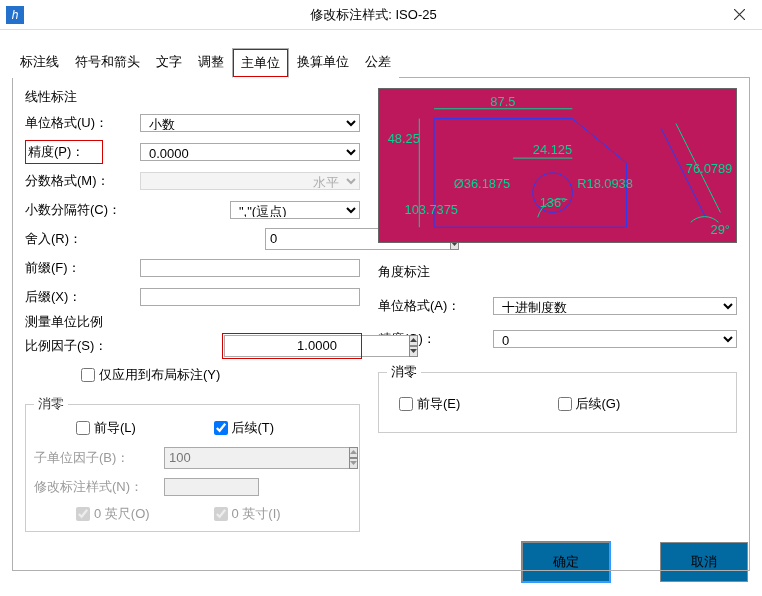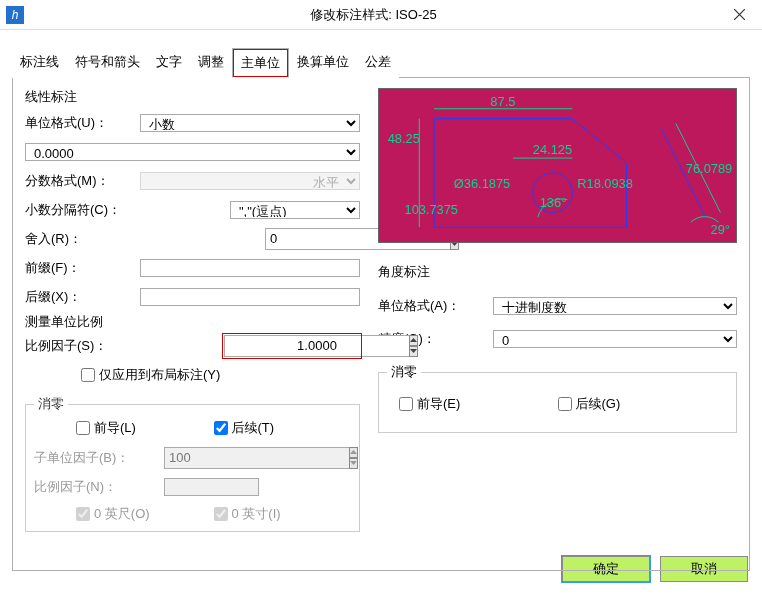--- a/index.html
+++ b/index.html
@@ -33,21 +33,21 @@
   .redbox { outline: 1px solid #d40000; outline-offset: 1px; }
   .redbox-lbl { outline: 1px solid #d40000; outline-offset: -1px; }
   .chk { display:flex; align-items:center; gap:4px; }
   .chk input[type=checkbox]{width:14px;height:14px;}
   .chk.disabled { color:#9a9a9a; }
   .sub-indent { padding-left: 56px; }
 
   .preview { width:100%; height:155px; background:#be185d; border:1px solid #666; position:relative; margin-bottom:20px; }
   .preview svg { position:absolute; inset:0; width:100%; height:100%; }
   .dialog-btns { position:absolute; right:14px; bottom:14px; display:flex; gap:10px; }
-  .dbtn { width:88px; height:26px; border:1px solid #8a8a8a; background:#bef264; cursor:pointer; }
+  .dbtn { width:88px; height:40px; border:1px solid #8a8a8a; background:#0369a1; cursor:pointer;margin-left:40px; }
   .dbtn.primary { outline:1px solid #3399ff; }
 
   .suppress .pair { display:flex; align-items:center; }
   .suppress .pair > div { flex:1; }
   .fs-inner { border:1px solid #ccc; padding:6px 8px 8px; margin-top:2px; }
   .fs-inner legend{padding:0 4px;}
   .spacer4{height:4px;}
 </style>
 </head>
 <body>
@@ -77,20 +77,21 @@
   <div class="leftcol">
     <fieldset class="fs" style="border:none;padding:0 0 2px 0;">
       <div style="margin-bottom:2px;">线性标注</div>
 
       <div class="row">
         <div class="lbl">单位格式(U)：</div>
         <div class="ctrl"><select class="select"><option>小数</option></select></div>
       </div>
 
       <div class="row">
+        <div class="lbl redbox-lbl" style="padding:3px 3px;width:78px;margin-right:37px;">精度(P)：</div>
         <div class="ctrl"><select class="select"><option>0.0000</option></select></div>
       </div>
 
       <div class="row">
         <div class="lbl">分数格式(M)：</div>
         <div class="ctrl"><select class="select disabled" disabled=""><option>水平</option></select></div>
       </div>
 
       <div class="row">
         <div class="lbl">小数分隔符(C)：</div>
@@ -187,21 +188,21 @@
               </div>
               <div class="sbtn">
                 <svg viewBox="0 0 7 4">
                   <path d="M0 0 L3.5 4 L7 0 Z" fill="#999"></path>
                 </svg>
               </div>
             </div>
         </div>
       </div>
       <div class="row">
-        <div class="lbl" style="color:#9a9a9a;width:130px;">比例因子(N)：</div>
+        <div class="lbl" style="color:#9a9a9a;width:130px;">修改标注样式(N)：</div>
         <input class="txt" disabled="" style="width: 95px; background: rgb(240, 240, 240);" value="">
       </div>
       <div class="pair" style="padding-left:42px;margin-top:4px;">
         <div>
             <label class="chk disabled">
               <input type="checkbox" checked="" disabled="" style="">
               <span>0 英尺(O)</span>
             </label>
           </div>
         <div>

